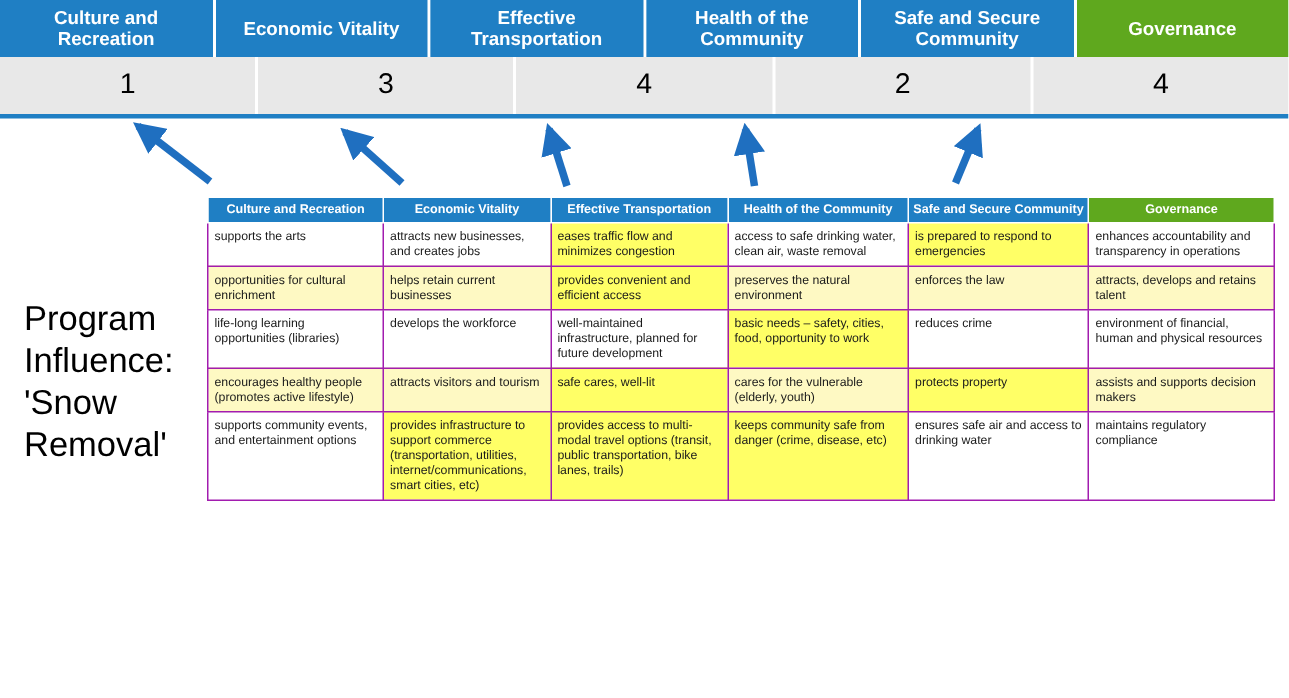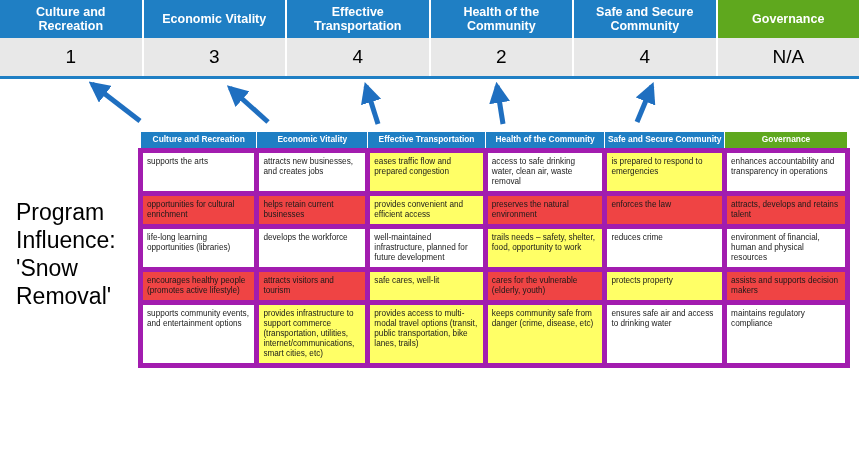--- a/index.html
+++ b/index.html
@@ -105,24 +105,24 @@
     border: 1px solid #ffffff;
   }
   #matrix th.mh-blue { background: #1f7fc4; }
   #matrix th.mh-green { background: #5fa81e; }
   #matrix td {
     font-size: 8.2px;
     line-height: 1.22;
     color: #1a1a1a;
     vertical-align: top;
     padding: 4px 4px;
-    border: 5px solid #a21caf;
+    border: 1px solid #a21caf;
     background: #ffffff;
   }
-  #matrix tr.alt td { background: #ef4444; }
+  #matrix tr.alt td { background: #fef9c3; }
   #matrix td.hl { background: #ffff66 !important; }
   #matrix td.empty { background: #ffffff !important; border: none; }
   #matrix tr.alt td.empty { background: #ffffff !important; }
 </style>
 </head>
 <body>
 
 <div id="top-band">
   <div class="top-head-cell th-blue">
     <span>Culture and Recreation</span>
@@ -143,21 +143,20 @@
     <span>Governance</span>
   </div>
 </div>
 
 <div id="score-band">
   <div class="score-cell">1</div>
   <div class="score-cell">3</div>
   <div class="score-cell">4</div>
   <div class="score-cell">2</div>
   <div class="score-cell">4</div>
-  <div class="score-cell">N/A</div>
 </div>
 <div id="score-band-underline"></div>
 
 <svg id="arrows" viewBox="0 0 859 60" width="859" height="60">
   <defs>
     <marker id="ah" viewBox="0 0 10 10" refX="8" refY="5" markerWidth="4.2" markerHeight="4.2" orient="auto-start-reverse">
       <path d="M 0 0 L 10 5 L 0 10 z" fill="#1f6fc0"></path>
     </marker>
   </defs>
   <line x1="140" y1="45" x2="92" y2="8" stroke="#1f6fc0" stroke-width="5" marker-end="url(#ah)"></line>
@@ -185,38 +184,38 @@
       <th class="mh-blue">Effective Transportation</th>
       <th class="mh-blue">Health of the Community</th>
       <th class="mh-blue">Safe and Secure Community</th>
       <th class="mh-green">Governance</th>
     </tr>
   </thead>
   <tbody>
       <tr>
         <td>supports the arts</td>
         <td>attracts new businesses, and creates jobs</td>
-        <td class="hl">eases traffic flow and prepared congestion</td>
+        <td class="hl">eases traffic flow and minimizes congestion</td>
         <td>access to safe drinking water, clean air, waste removal</td>
         <td class="hl">is prepared to respond to emergencies</td>
         <td>enhances accountability and transparency in operations</td>
       </tr>
       <tr class="alt">
         <td>opportunities for cultural enrichment</td>
         <td>helps retain current businesses</td>
         <td class="hl">provides convenient and efficient access</td>
         <td>preserves the natural environment</td>
         <td>enforces the law</td>
         <td>attracts, develops and retains talent</td>
       </tr>
       <tr>
         <td>life-long learning opportunities (libraries)</td>
         <td>develops the workforce</td>
         <td>well-maintained infrastructure, planned for future development</td>
-        <td class="hl">trails needs – safety, shelter, food, opportunity to work</td>
+        <td class="hl">basic needs – safety, cities, food, opportunity to work</td>
         <td>reduces crime</td>
         <td>environment of financial, human and physical resources</td>
       </tr>
       <tr class="alt">
         <td>encourages healthy people (promotes active lifestyle)</td>
         <td>attracts visitors and tourism</td>
         <td class="hl">safe cares, well-lit</td>
         <td>cares for the vulnerable (elderly, youth)</td>
         <td class="hl">protects property</td>
         <td>assists and supports decision makers</td>

